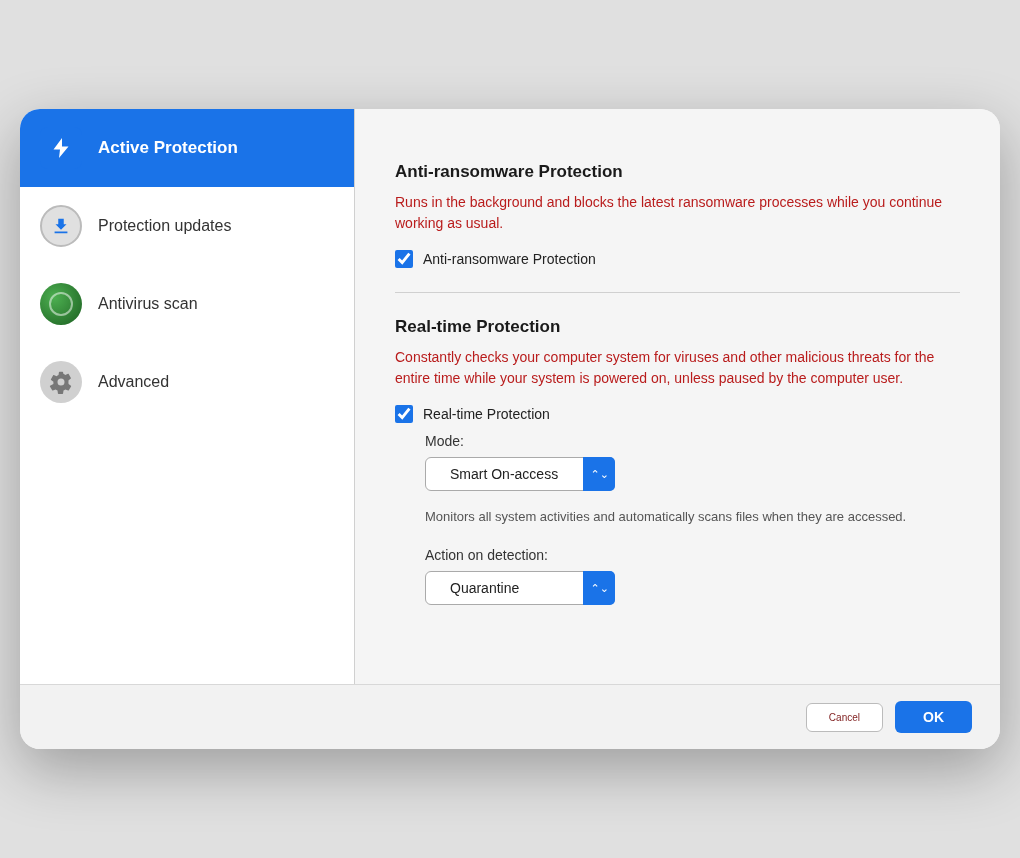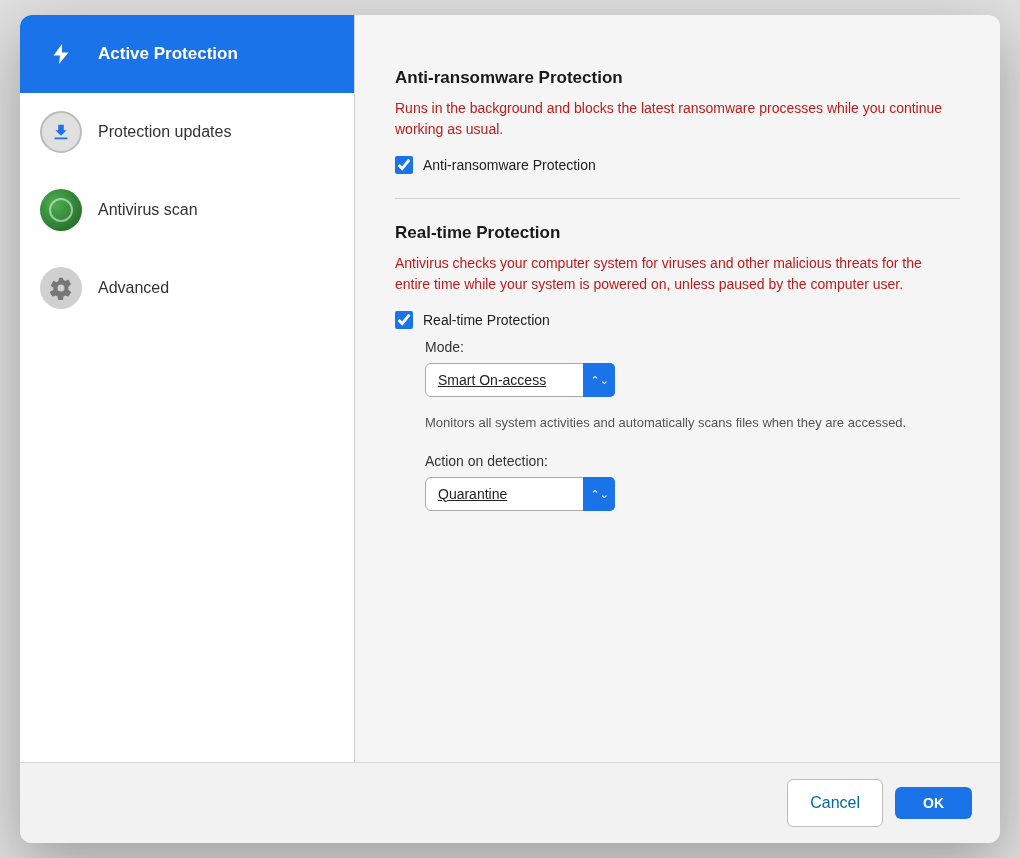--- a/index.html
+++ b/index.html
@@ -8,23 +8,23 @@
       height: 858px;
       background: #e0e0e0;
       display: flex;
       align-items: center;
       justify-content: center;
       font-family: -apple-system, BlinkMacSystemFont, 'Helvetica Neue', Arial, sans-serif;
     }
 
     .dialog {
       width: 980px;
-      height: 828px;
+      height: 640px;
       background: #f2f2f2;
-      border-radius: 12px;
+      border-radius: 20px;
       box-shadow: 0 20px 60px rgba(0,0,0,0.3);
       display: flex;
       flex-direction: column;
       overflow: hidden;
     }
 
     .dialog-body {
       display: flex;
       flex: 1;
       overflow: hidden;
@@ -218,26 +218,25 @@
       pointer-events: none;
       line-height: 1;
     }
 
     .select-container select {
       appearance: none;
       -webkit-appearance: none;
       background: #ffffff;
       border: 1.5px solid #aaa;
       border-radius: 6px;
-      padding: 8px 44px 8px 12px;
+      padding: 8px 44px 8px 24px;
       font-size: 14px;
       color: #222;
       cursor: pointer;
       min-width: 190px;
-      text-decoration: underline;
     }
 
     .select-desc {
       font-size: 13px;
       color: #555;
       margin-left: 30px;
       margin-bottom: 20px;
       line-height: 1.5;
       max-width: 500px;
     }
@@ -247,27 +246,27 @@
       display: flex;
       justify-content: flex-end;
       align-items: center;
       padding: 16px 28px;
       gap: 12px;
       background: #f2f2f2;
       border-top: 1px solid #d8d8d8;
     }
 
     .btn-cancel {
-      padding: 14px 22px;
-      font-size: 16px;
+      padding: 8px 22px;
+      font-size: 10px;
       background: #ffffff;
       border: 1px solid #bbb;
       border-radius: 6px;
       cursor: pointer;
-      color: #0369a1;
+      color: #7f1d1d;
     }
 
     .btn-ok {
       padding: 8px 28px;
       font-size: 14px;
       background: #1a73e8;
       border: none;
       border-radius: 6px;
       cursor: pointer;
       color: #ffffff;
@@ -324,21 +323,21 @@
         <div class="checkbox-row">
           <input type="checkbox" checked="" id="cb-ransomware" style="">
           <label class="checkbox-label" for="cb-ransomware">Anti-ransomware Protection</label>
         </div>
       </div>
 
       <hr class="divider">
 
       <div class="section">
         <div class="section-title">Real-time Protection</div>
-        <p class="section-desc">Antivirus checks your computer system for viruses and other malicious threats for the entire time while your system is powered on, unless paused by the computer user.</p>
+        <p class="section-desc">Constantly checks your computer system for viruses and other malicious threats for the entire time while your system is powered on, unless paused by the computer user.</p>
         <div class="checkbox-row">
           <input type="checkbox" checked="" id="cb-realtime" style="">
           <label class="checkbox-label" for="cb-realtime">Real-time Protection</label>
         </div>
 
         <p class="field-label">Mode:</p>
         <div class="select-wrap">
           <div class="select-container">
             <select>
               <option>Smart On-access</option>

